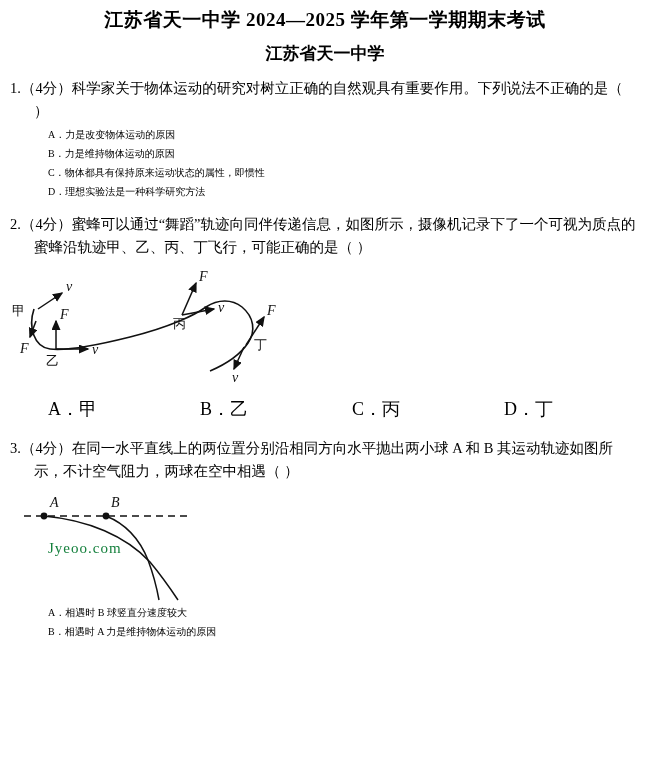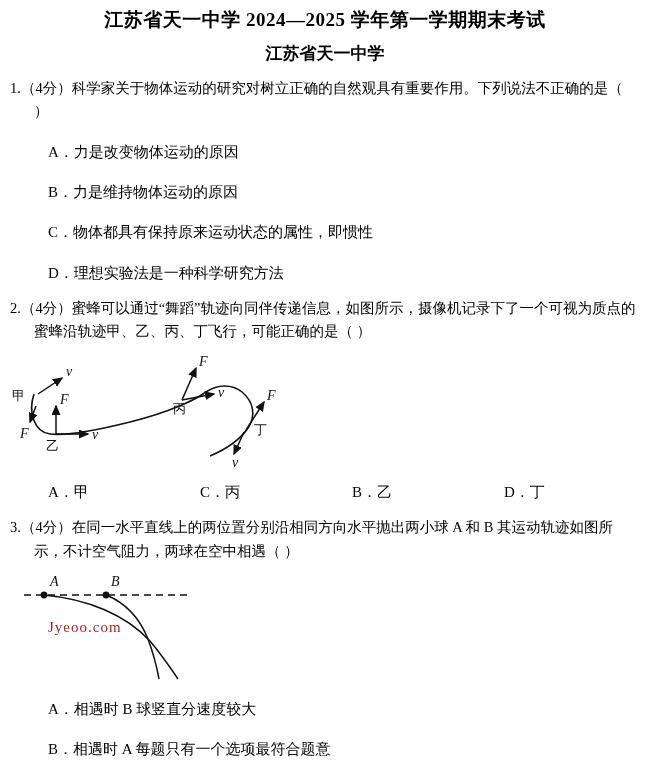--- a/index.html
+++ b/index.html
@@ -49,48 +49,48 @@
     text-indent: 0;
     padding-left: 24px;
   }
   .q-stem .q-num {
     margin-left: -24px;
   }
   .options {
     margin-top: 2px;
   }
   .opt {
-    font-size: 15px;
+    font-size: 10px;
     line-height: 1.62;
     padding-left: 38px;
-    margin-top: 16px;
+    margin-top: 3px;
   }
   .opt-row {
     display: flex;
     padding-left: 38px;
     margin-top: 10px;
-    font-size: 15px;
+    font-size: 18px;
   }
   .opt-row .opt-inline {
     width: 152px;
     flex: 0 0 auto;
   }
   .figure {
     position: relative;
     margin-top: 6px;
   }
   .fig-bee { height: 120px; }
   .fig-proj { height: 112px; }
   svg { display: block; }
   .watermark {
     position: absolute;
     left: 38px;
     top: 46px;
     font-size: 15px;
-    color: #b91c1c;
+    color: #15803d;
     font-family: "Liberation Serif", serif;
     letter-spacing: 1px;
     user-select: none;
   }
 </style>
 </head>
 <body>
 
 <div class="page">
 
@@ -145,22 +145,22 @@
         <text x="244" y="84" font-family="DejaVu Sans, sans-serif" font-size="13" fill="#111">丁</text>
         <line x1="236" y1="80" x2="254" y2="52" stroke="#111" stroke-width="1.5" marker-end="url(#ah)"></line>
         <text x="257" y="50" font-family="Liberation Serif, serif" font-style="italic" font-size="14" fill="#111">F</text>
         <line x1="234" y1="82" x2="224" y2="104" stroke="#111" stroke-width="1.5" marker-end="url(#ah)"></line>
         <text x="222" y="117" font-family="Liberation Serif, serif" font-style="italic" font-size="14" fill="#111">v</text>
       </svg>
     </div>
 
     <div class="opt-row">
       <span class="opt-inline">A．甲</span>
+      <span class="opt-inline">B．乙</span>
       <span class="opt-inline">C．丙</span>
-      <span class="opt-inline">B．乙</span>
       <span class="opt-inline">D．丁</span>
     </div>
   </div>
 
   <div class="question">
     <div class="q-stem"><span class="q-num">3.</span><span>（4分）</span><span>在同一水平直线上的两位置分别沿相同方向水平抛出两小球 A 和 B 其运动轨迹如图所示，不计空气阻力，两球在空中相遇（      ）</span></div>
 
     <div class="figure fig-proj">
       <span class="watermark">Jyeoo.com</span>
       <svg width="250" height="112" viewBox="0 0 250 112">
@@ -174,18 +174,18 @@
         <text x="101" y="17" font-family="Liberation Serif, serif" font-style="italic" font-size="14" fill="#111">B</text>
 
         <path d="M 34,26 C 78,30 116,46 140,72 C 150,84 160,98 168,110" fill="none" stroke="#111" stroke-width="1.5"></path>
 
         <path d="M 96,26 C 116,34 130,50 138,70 C 144,86 147,99 149,110" fill="none" stroke="#111" stroke-width="1.5"></path>
       </svg>
     </div>
 
     <div class="options">
       <div class="opt">A．相遇时 B 球竖直分速度较大</div>
-      <div class="opt">B．相遇时 A 每题只有一个选项最符合题意</div>
+      <div class="opt">B．相遇时 A 力是维持物体运动的原因</div>
 
     </div>
   </div>
 
 </div>
 
 </body></html>

